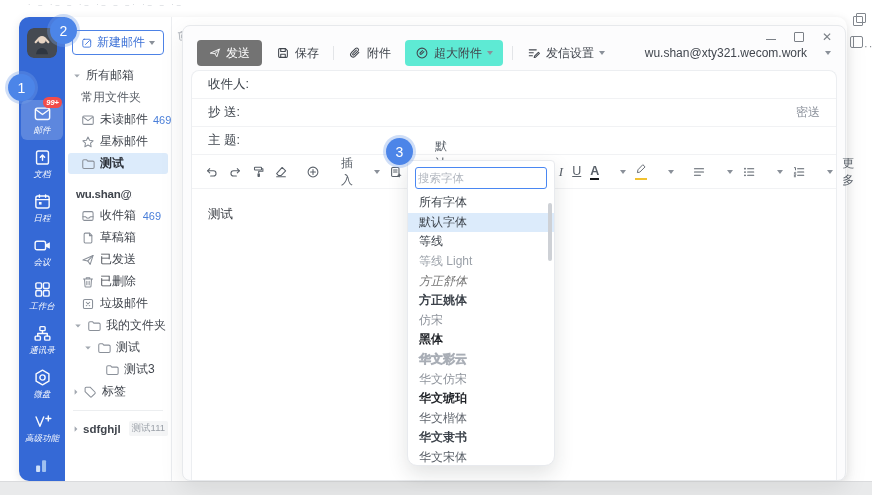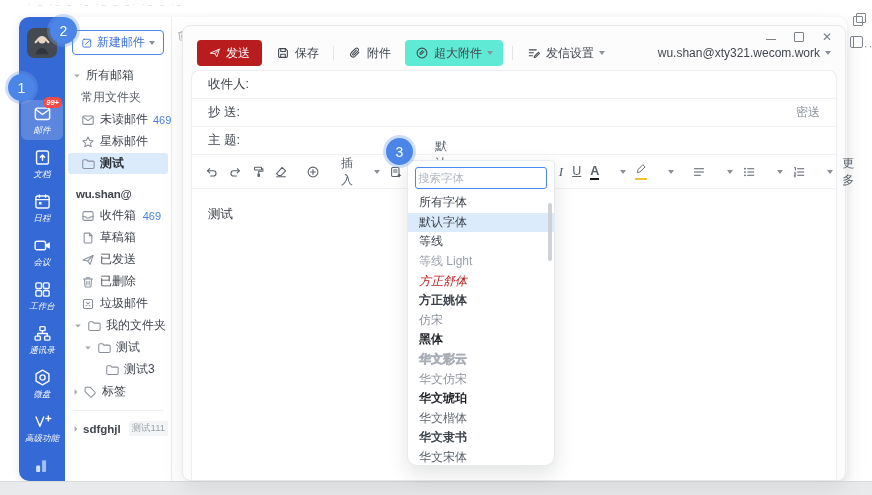--- a/index.html
+++ b/index.html
@@ -47,25 +47,25 @@
   .acct-name{overflow:hidden;max-width:56px;text-overflow:clip;}
   .main-trash{left:157px;top:12px;color:#b6bac0;width:13px;height:13px;}
   
   .compose{left:182px;top:25px;width:664px;height:456px;background:#fcfcfd;border:1px solid #e7e9ec;border-radius:8px;box-shadow:0 8px 24px rgba(0,0,0,.08);box-sizing:border-box;z-index:10;}
   .winctl{position:absolute;top:5px;right:12px;display:flex;gap:16px;align-items:center;color:#7b8087;height:12px;}
   .wc{width:12px;height:12px;display:flex;align-items:center;justify-content:center;cursor:pointer;}
   .wc-min{width:10px;height:1.4px;background:#7b8087;margin-top:5px;}
   .wc-max{width:8.5px;height:8.5px;border:1.2px solid #7b8087;border-radius:1px;}
   .wc-close{font-size:12px;line-height:12px;}
   .actionbar{position:absolute;top:14px;left:14px;right:14px;height:26px;display:flex;align-items:center;gap:9px;color:#41464e;}
-  .send-btn{background:#b91c1c;color:#fff;border-radius:4px;height:26px;display:flex;align-items:center;gap:5px;padding:0 12px;cursor:pointer;}
+  .send-btn{background:#737373;color:#fff;border-radius:4px;height:26px;display:flex;align-items:center;gap:5px;padding:0 12px;cursor:pointer;}
   .act{display:flex;align-items:center;gap:5px;padding:0 5px;cursor:pointer;color:#41464e;}
   .pill{background:#5eead4;border-radius:4px;height:26px;padding:0 10px;}
   .asep{width:1px;height:14px;background:#e3e5e8;}
-  .acct-sel{margin-left:auto;display:flex;align-items:center;gap:5px;font-size:12px;color:#41464e;cursor:pointer;}
+  .acct-sel{margin-left:auto;display:flex;align-items:center;gap:18px;font-size:12px;color:#41464e;cursor:pointer;}
   .carb{border-left:3.8px solid transparent;border-right:3.8px solid transparent;border-top:4.2px solid #8a9099;width:0;height:0;display:inline-block;}
   
   .card{position:absolute;top:44px;left:8px;right:8px;bottom:0;background:#fff;border:1px solid #eceef1;border-bottom:none;border-radius:8px 8px 0 0;box-sizing:border-box;}
   .frow{height:27px;padding:0 16px;display:flex;align-items:center;border-bottom:1px solid #f1f2f4;font-size:12.5px;color:#3f454d;}
   .bcc{margin-left:auto;color:#888e98;font-size:12px;cursor:pointer;}
   .fmtbar{height:33px;padding:0 13px;display:flex;align-items:center;gap:9px;color:#596069;border-bottom:1px solid #f1f2f4;font-size:12px;}
   .fbtn{display:flex;align-items:center;gap:21px;cursor:pointer;}
   .fmt-sep{width:1px;height:13px;background:#e6e8eb;}
   .glyph{font-size:13px;line-height:1;cursor:pointer;}
   .b-b{font-weight:bold;font-size:13px;}
@@ -83,21 +83,21 @@
   .ptoggle{position:absolute;left:5px;top:26px;width:11px;height:10px;border:1.1px solid #82878e;border-radius:2px;}
   .ptoggle::before{content:"";position:absolute;left:2px;top:0;bottom:0;width:1.1px;background:#82878e;}
   .sdots{position:absolute;left:19px;top:30px;font-size:11px;letter-spacing:1px;color:#82878e;}
   
   .dropdown{left:407px;top:160px;width:148px;height:306px;background:#fff;border:1px solid #e8eaee;border-radius:4px 4px 10px 10px;box-shadow:0 8px 20px rgba(31,35,41,.13);z-index:20;box-sizing:border-box;}
   .fsearch{display:block;margin:6px 7px 4px;width:calc(100% - 14px);height:22px;border:1px solid #4a87f2;border-radius:3px;padding:0 2px;font-size:11.5px;box-sizing:border-box;outline:none;color:#333;font-family:inherit;}
   .fsearch::placeholder{color:#b3b8c0;}
   .fitem{height:19.6px;padding:0 11px;display:flex;align-items:center;font-size:12px;color:#3c424a;white-space:nowrap;cursor:pointer;}
   .fitem.sel{background:#dcebfb;}
   .f-light{color:#9ba1a9;}
-  .f-script{font-family:"Liberation Serif","DejaVu Serif",serif;font-style:italic;color:#b91c1c;}
+  .f-script{font-family:"Liberation Serif","DejaVu Serif",serif;font-style:italic;color:#737373;}
   .f-serifbold{font-family:"Liberation Serif","DejaVu Serif",serif;font-weight:700;}
   .f-fang{font-family:"Liberation Serif","DejaVu Serif",serif;color:#8f949c;}
   .f-heavy{font-weight:800;color:#1e2126;}
   .f-outline{color:#fff;-webkit-text-stroke:.6px #a8adb5;text-shadow:0 0 1px #c4c9d0;font-weight:700;}
   .f-kai{font-family:"Liberation Serif","DejaVu Serif",serif;color:#61666e;}
   .f-li{font-family:"Liberation Serif","DejaVu Serif",serif;font-weight:700;}
   .f-serif{font-family:"Liberation Serif","DejaVu Serif",serif;color:#5a6068;}
   .scrollthumb{position:absolute;right:2px;top:42px;width:4px;height:58px;background:#ced1d6;border-radius:2px;cursor:pointer;}
   
   .step{position:absolute;width:27px;height:27px;border-radius:50%;background:#4c85e8;color:#fff;display:flex;align-items:center;justify-content:center;font-size:14px;z-index:30;box-shadow:0 0 0 3px rgba(118,160,233,.35);}

